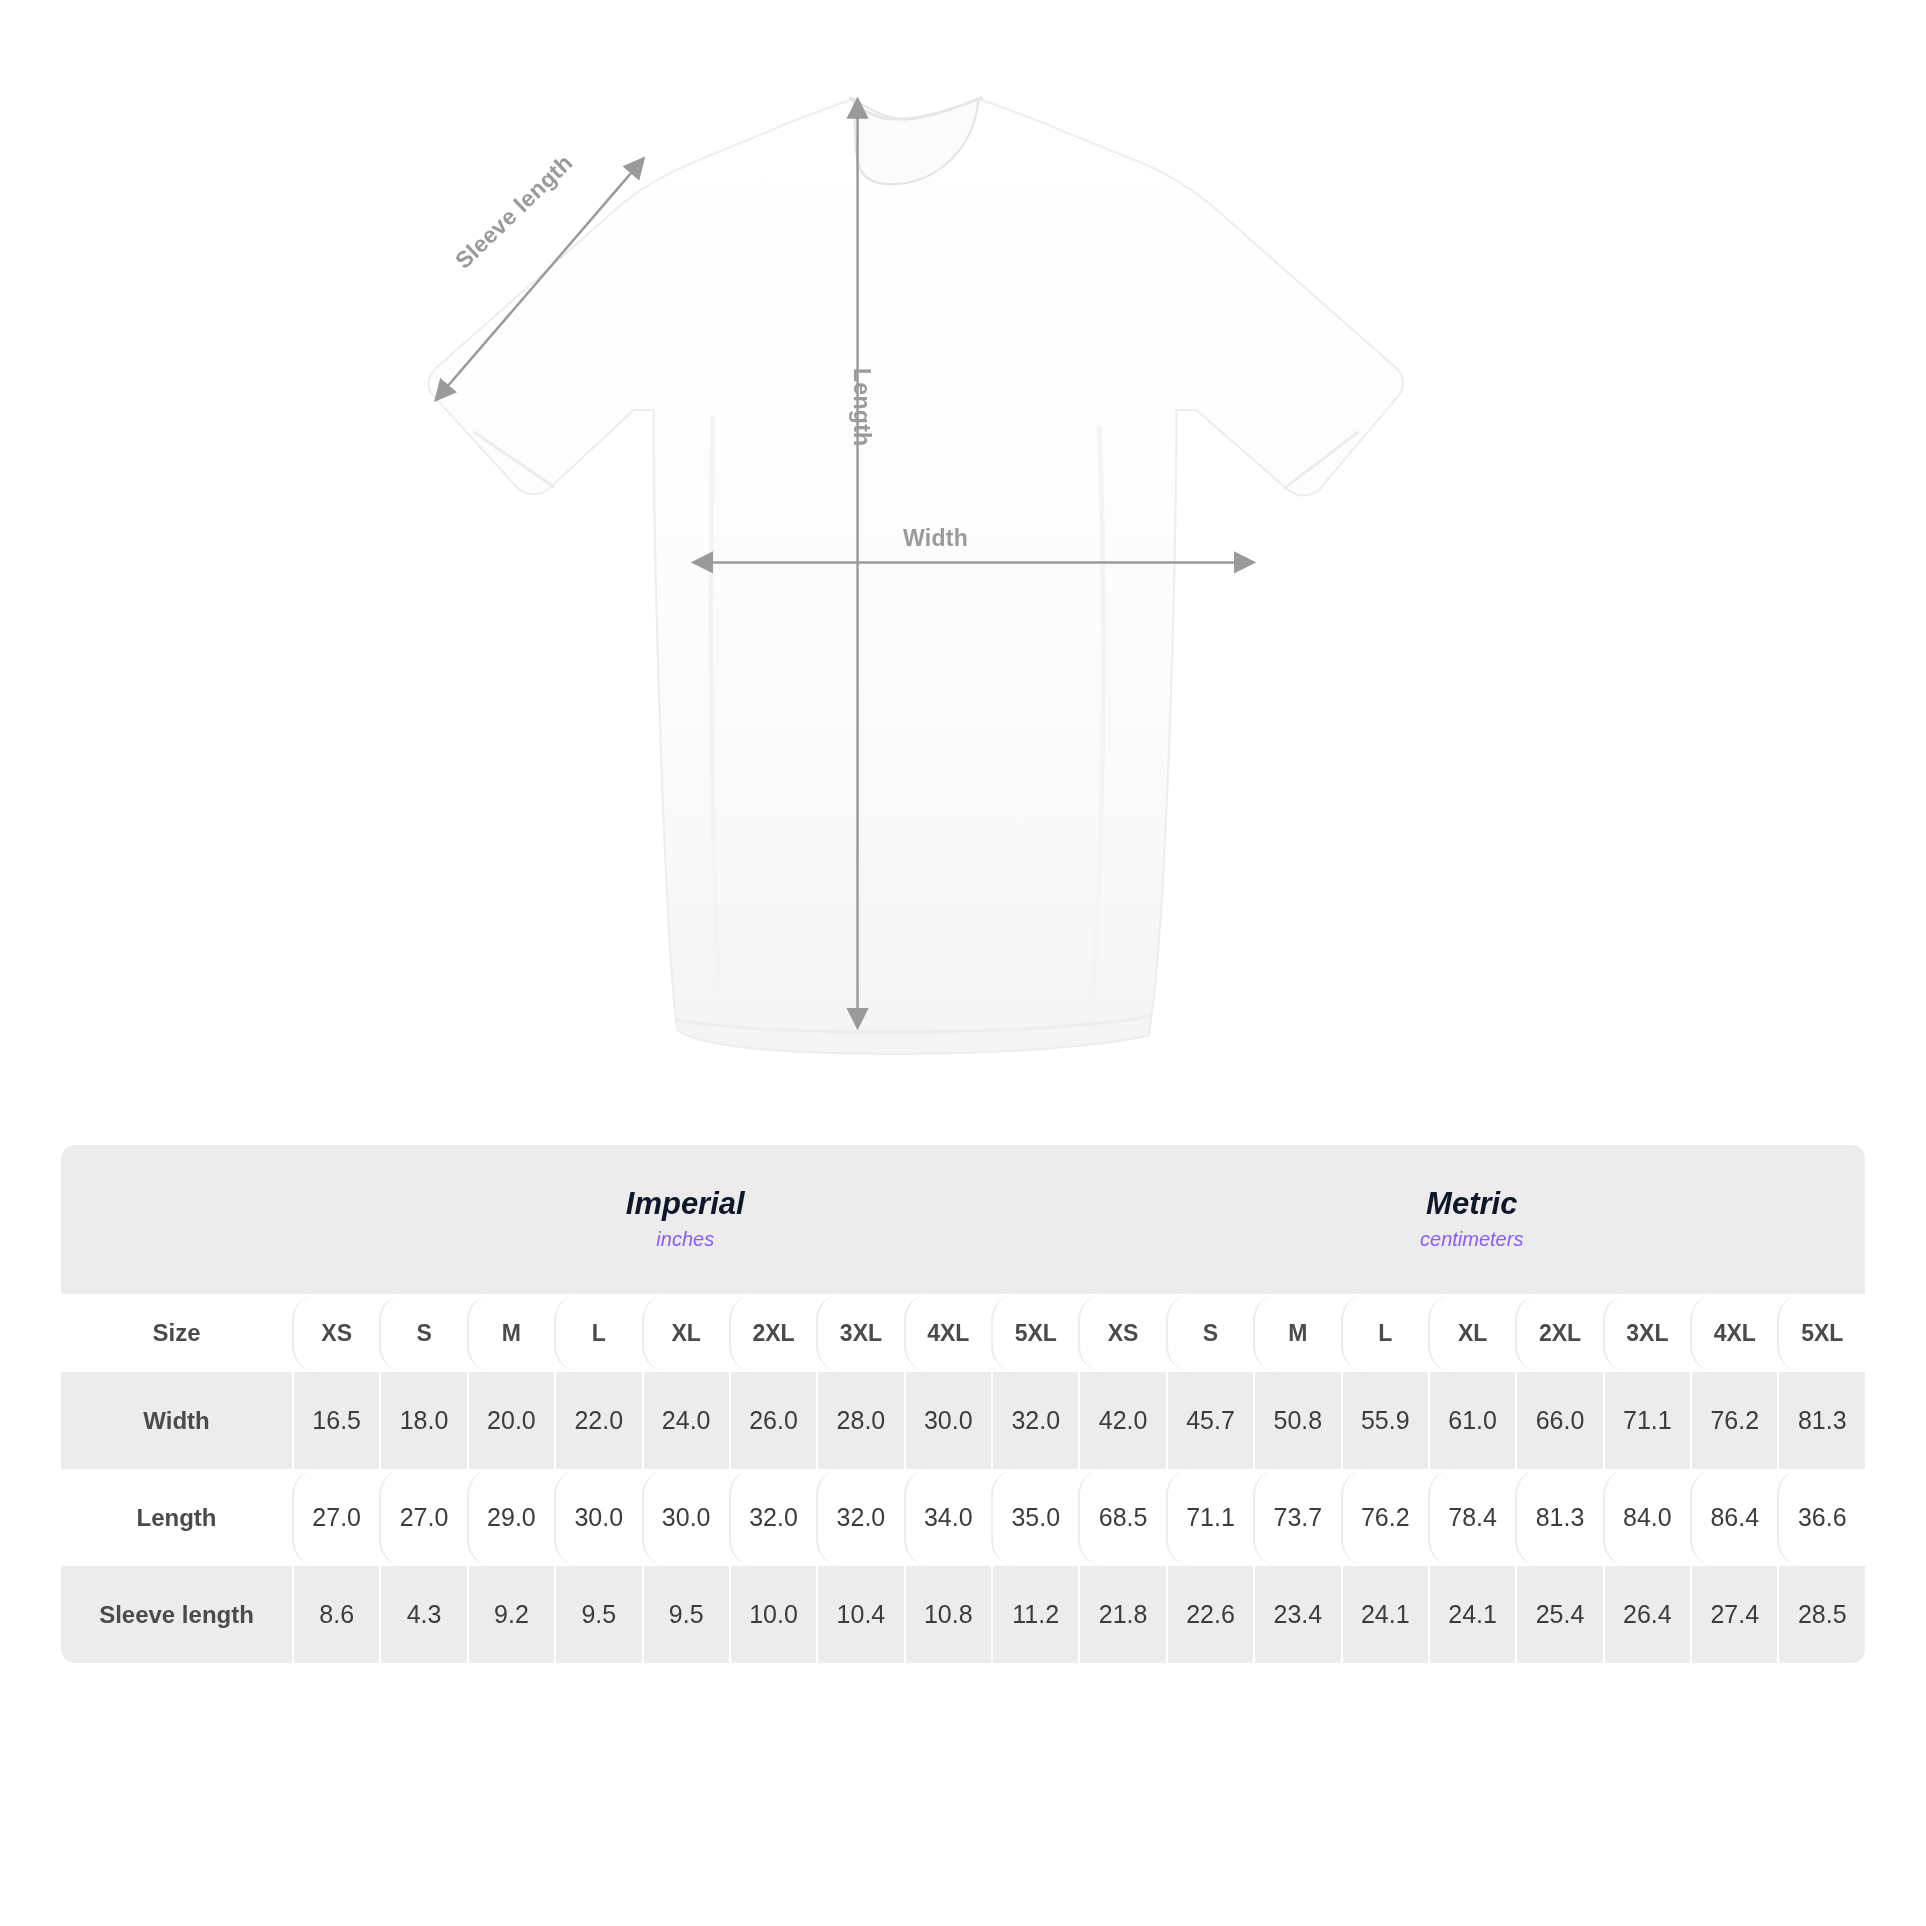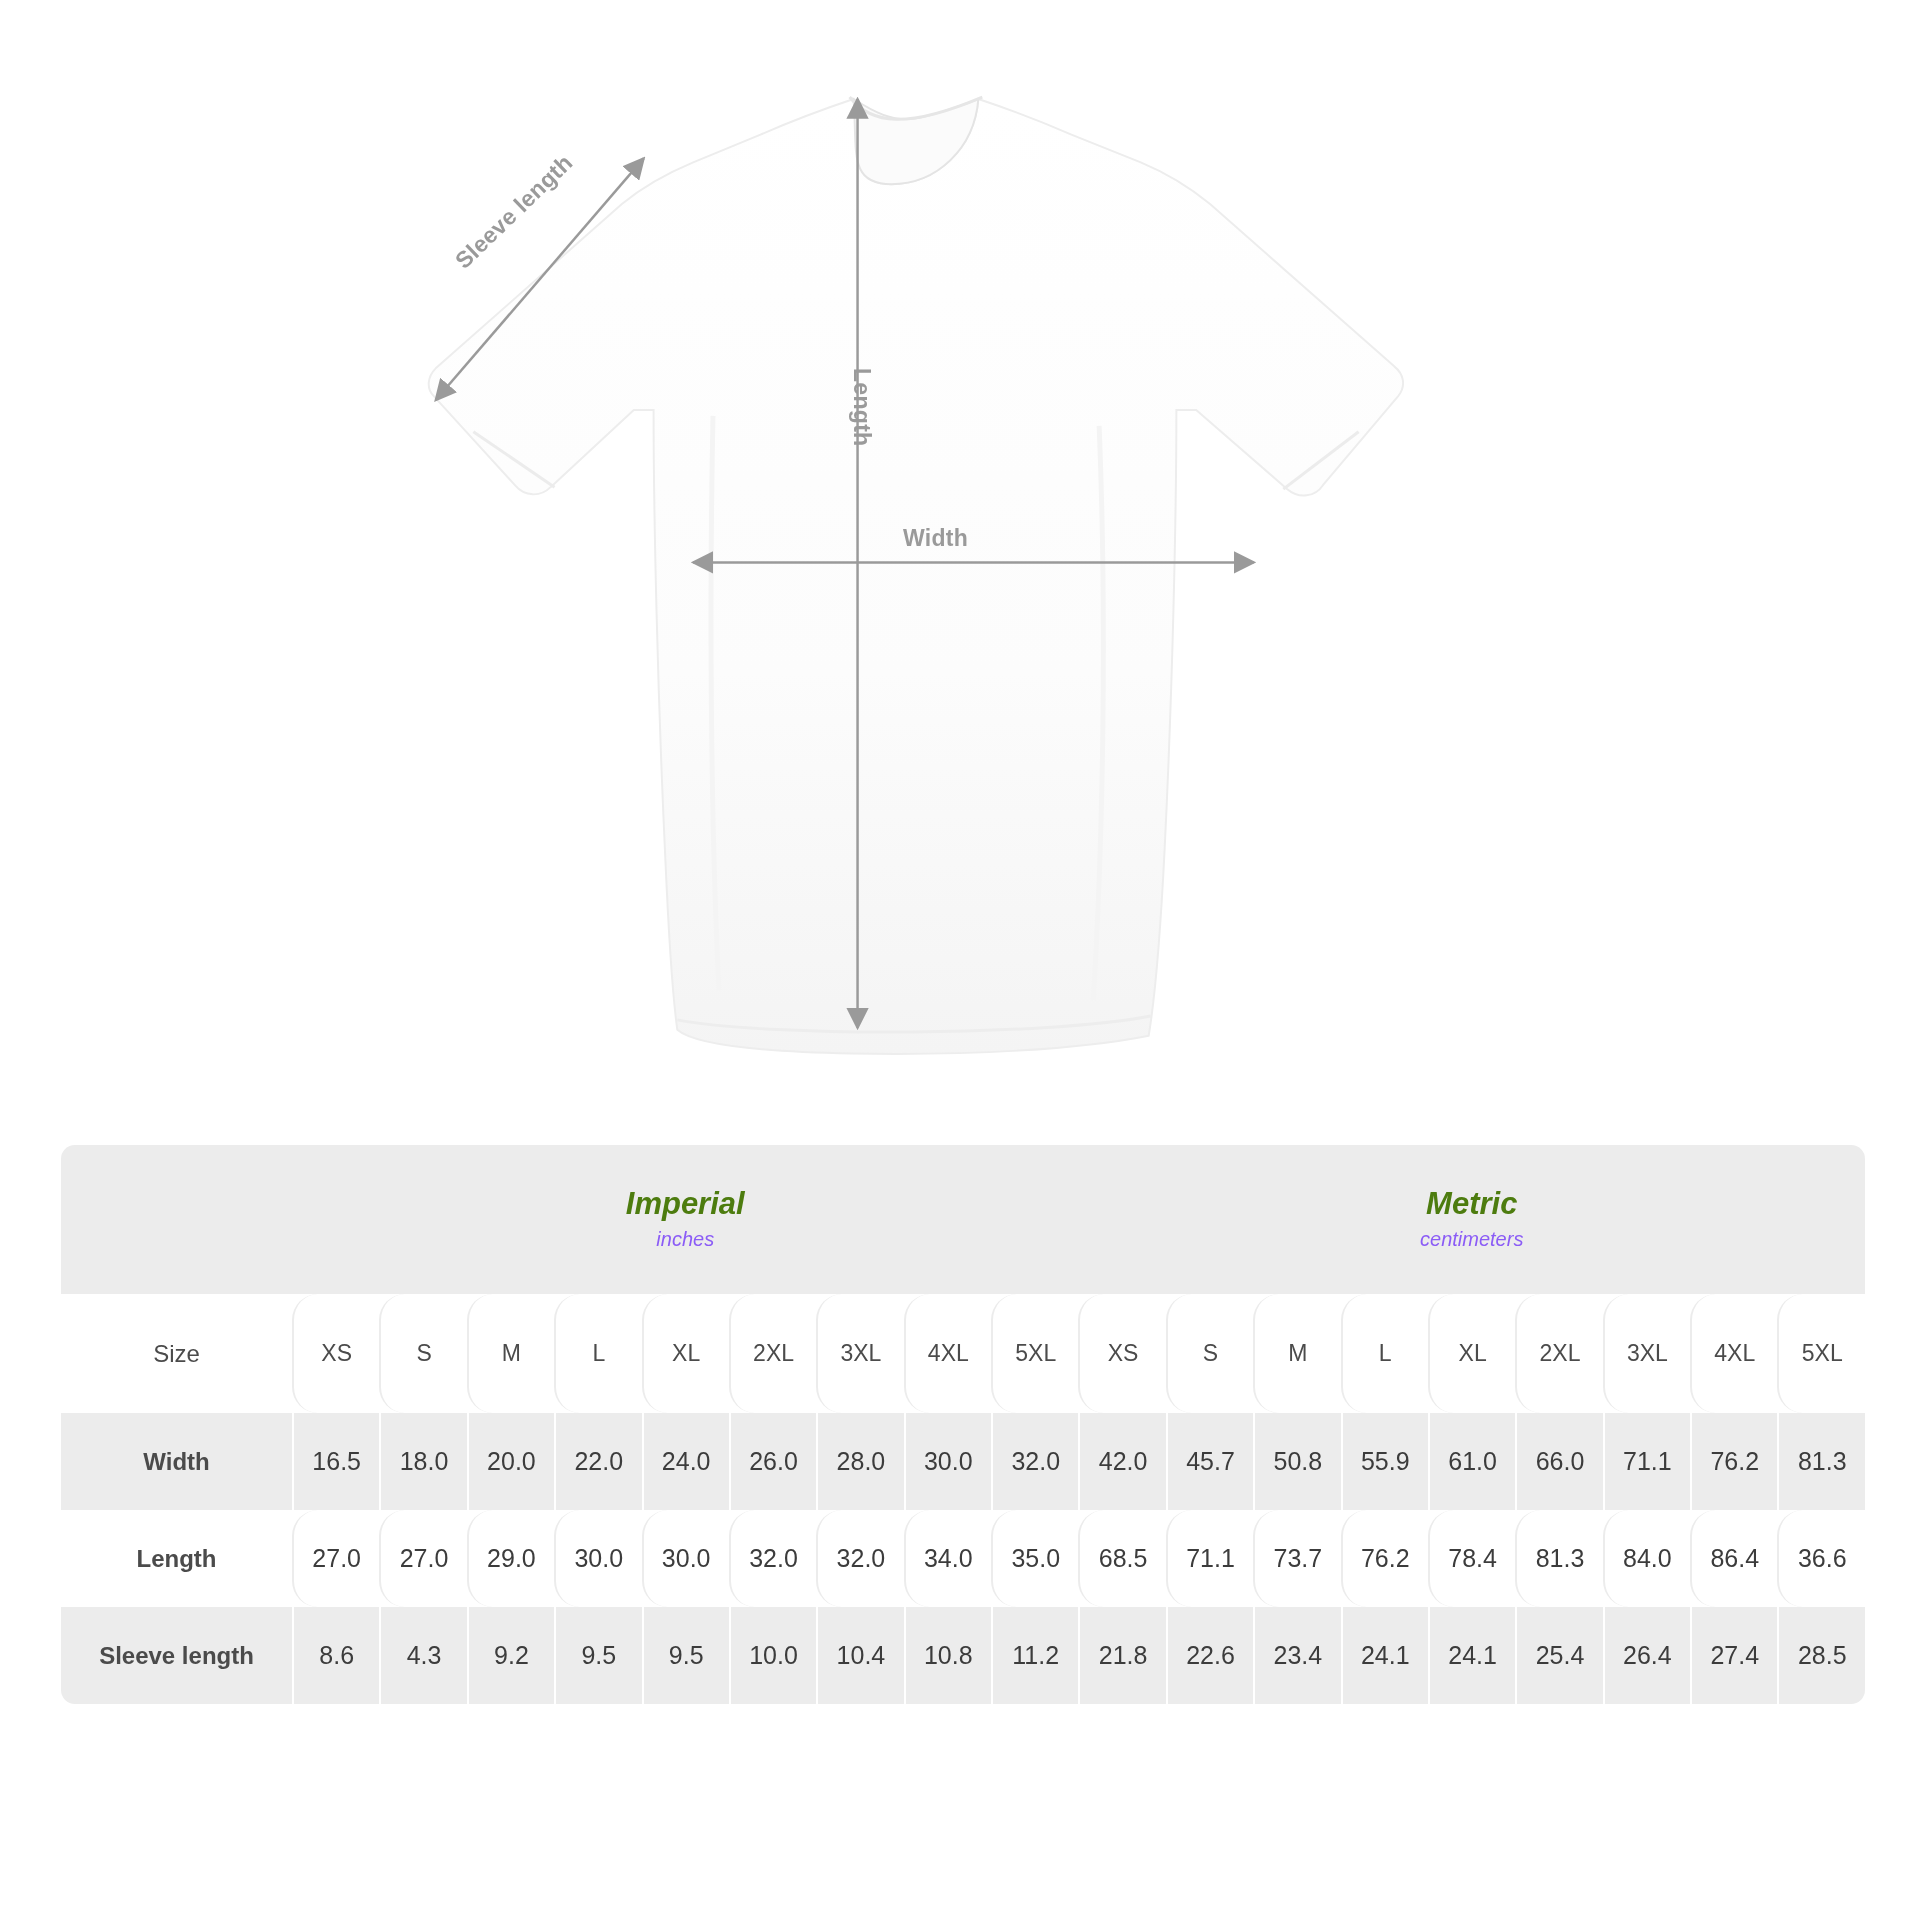--- a/index.html
+++ b/index.html
@@ -95,38 +95,38 @@
     background: #ececec;
     vertical-align: middle;
     text-align: center;
   }
   .unit-row td.corner-left { border-top-left-radius: 14px; }
   .unit-row td.corner-right { border-top-right-radius: 14px; }
   .unit-name {
     font-size: 31px;
     font-weight: bold;
     font-style: italic;
-    color: #4d7c0f;
+    color: #0f172a;
     line-height: 1.25;
   }
   .unit-sub {
     font-size: 20px;
     font-style: italic;
     color: #8b5cf6;
     line-height: 1.5;
   }
 
   
   .size-row td {
-    height: 119px;
+    height: 78px;
     background: #ffffff;
     text-align: center;
     vertical-align: middle;
     font-size: 23px;
-    font-weight: normal;
+    font-weight: bold;
     color: #4b4b4b;
   }
   .size-row td.rowhead {
     font-size: 24px;
   }
 
   
   tr.data-row td {
     height: 97px;
     text-align: center;

